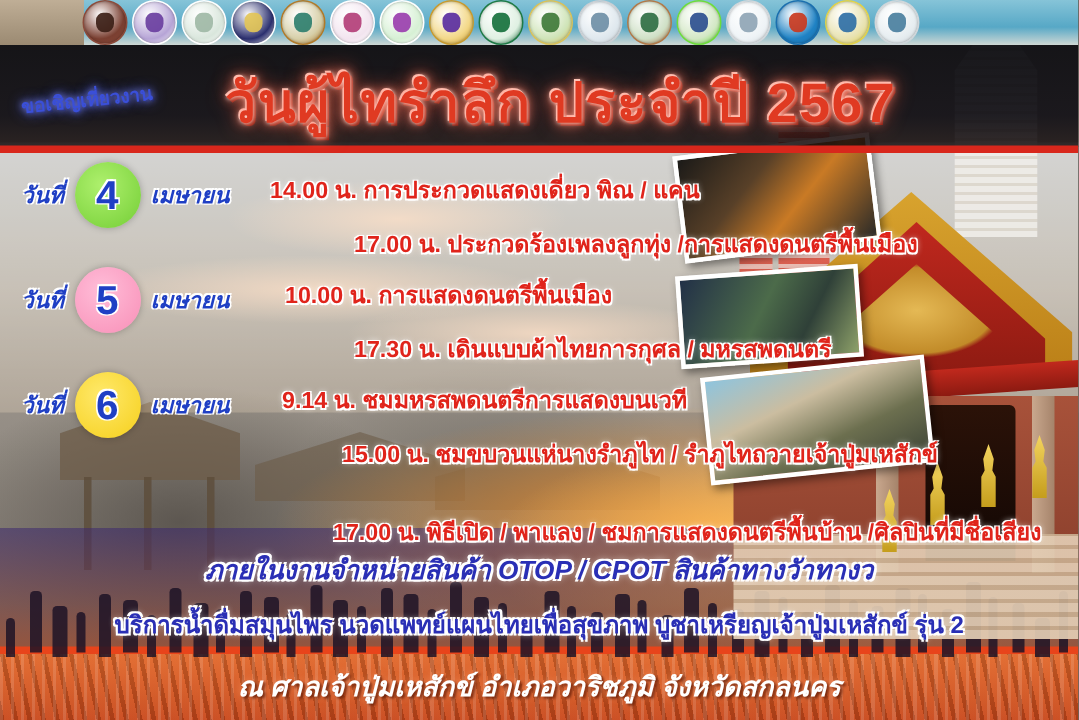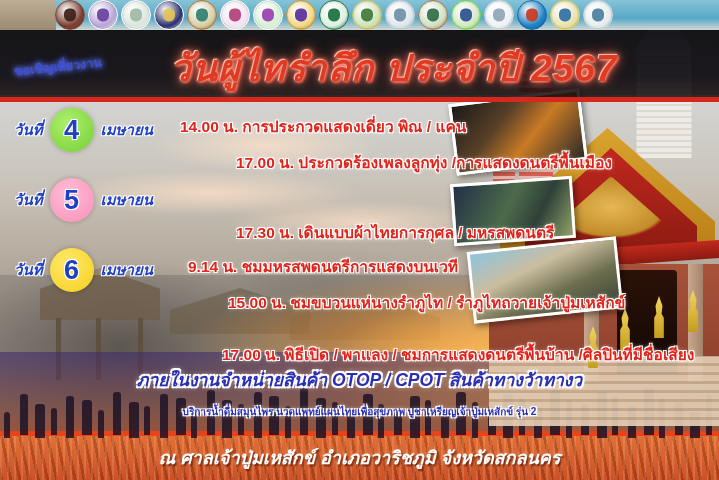--- a/index.html
+++ b/index.html
@@ -156,26 +156,25 @@
 
   .invite{
     position:absolute;left:14px;top:57px;z-index:25;
     transform:rotate(-6deg);
     font-size:12.5px;font-weight:bold;color:#3a4fd8;
     text-shadow:0 0 5px #7f8cf5,0 0 9px #4c5ae0,1px 1px 0 #101233;
     white-space:nowrap;
   }
   .title-main{
     position:absolute;left:150px;top:38px;z-index:25;white-space:nowrap;
-    font-size:37px;font-weight:bold;font-style:italic;
+    font-size:37px;font-weight:bold;
     color:#e03a22;letter-spacing:1px;
     text-shadow:
       0 0 3px #ffdad2,0 0 7px #ff8b75,0 0 14px #ff5a3c,
       2px 2px 0 #7b1208, -1px -1px 0 #ffd9cf;
-    margin-left: 20px;
   }
 
   
   .sched{position:absolute;left:0;top:100px;width:719px;height:250px;z-index:26;}
   .day-row{position:absolute;display:flex;align-items:center;white-space:nowrap;}
   .lbl-wan{
     font-size:15px;font-weight:bold;color:#1f3fc4;font-style:italic;
     text-shadow:1px 1px 0 #fff,-1px -1px 0 #fff,1px -1px 0 #fff,-1px 1px 0 #fff;
     margin-right:7px;
   }
@@ -200,21 +199,21 @@
   }
 
   
   .foot1{
     position:absolute;left:0;right:0;top:366px;text-align:center;z-index:30;
     font-size:17.5px;font-weight:bold;font-style:italic;color:#2a2fb5;white-space:nowrap;
     text-shadow:1.6px 1.6px 0 #fff,-1.6px -1.6px 0 #fff,1.6px -1.6px 0 #fff,-1.6px 1.6px 0 #fff,0 0 6px #fff;
   }
   .foot2{
     position:absolute;left:0;right:0;top:404px;text-align:center;z-index:30;
-    font-size:10px;font-weight:bold;color:#2a2fb5;white-space:nowrap;
+    font-size:16px;font-weight:bold;color:#2a2fb5;white-space:nowrap;
     text-shadow:1.4px 1.4px 0 #fff,-1.4px -1.4px 0 #fff,1.4px -1.4px 0 #fff,-1.4px 1.4px 0 #fff,0 0 5px #fff;
   }
   .foot3{
     position:absolute;left:0;right:0;bottom:8px;text-align:center;z-index:35;
     font-size:18px;font-weight:bold;font-style:italic;color:#ffffff;white-space:nowrap;
     text-shadow:1.5px 1.5px 2px rgba(90,20,0,.8),0 0 6px rgba(255,160,110,.7);
   }
 </style>
 </head>
 <body>
@@ -380,20 +379,21 @@
         <span class="daynum d4">4</span>
         <span class="lbl-month">เมษายน</span>
       </div>
       <div class="evt" style="top: 14px; left: 180px;">14.00 น. การประกวดแสดงเดี่ยว พิณ / แคน</div>
       <div class="evt" style="top: 50px; left: 236px;">17.00 น. ประกวดร้องเพลงลูกทุ่ง /การแสดงดนตรีพื้นเมือง</div>
       <div class="day-row" style="left: 14px; top: 78px;">
         <span class="lbl-wan">วันที่</span>
         <span class="daynum d5">5</span>
         <span class="lbl-month">เมษายน</span>
       </div>
+      <div class="evt" style="top: 84px; left: 190px;">10.00 น. การแสดงดนตรีพื้นเมือง</div>
       <div class="evt" style="top: 120px; left: 236px;">17.30 น. เดินแบบผ้าไทยการกุศล / มหรสพดนตรี</div>
       <div class="day-row" style="left: 14px; top: 148px;">
         <span class="lbl-wan">วันที่</span>
         <span class="daynum d6">6</span>
         <span class="lbl-month">เมษายน</span>
       </div>
       <div class="evt" style="top: 154px; left: 188px;">9.14 น. ชมมหรสพดนตรีการแสดงบนเวที</div>
       <div class="evt" style="top: 190px; left: 228px;">15.00 น. ชมขบวนแห่นางรำภูไท / รำภูไทถวายเจ้าปู่มเหสักข์</div>
       <div class="evt" style="top: 242px; left: 222px;">17.00 น. พิธีเปิด / พาแลง / ชมการแสดงดนตรีพื้นบ้าน /ศิลปินที่มีชื่อเสียง</div>
     </div>

